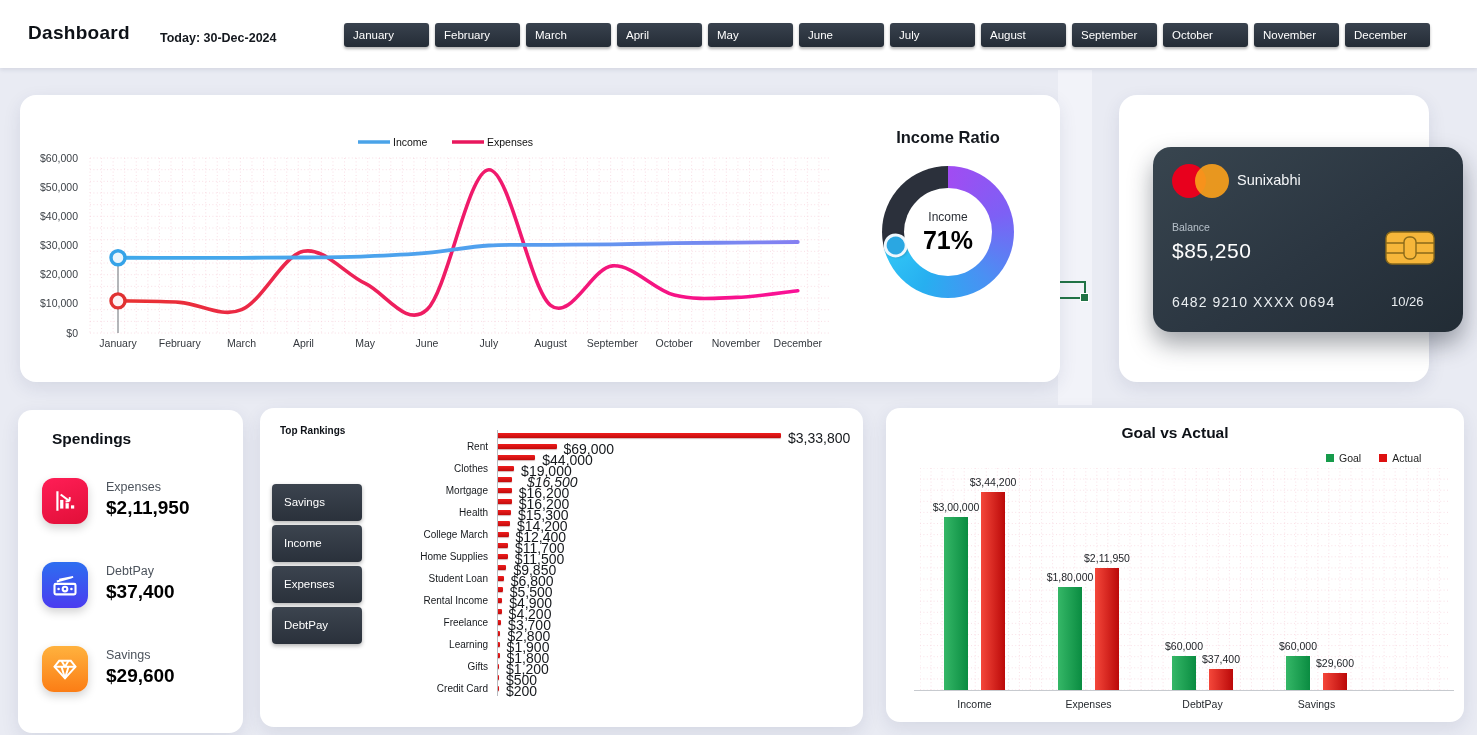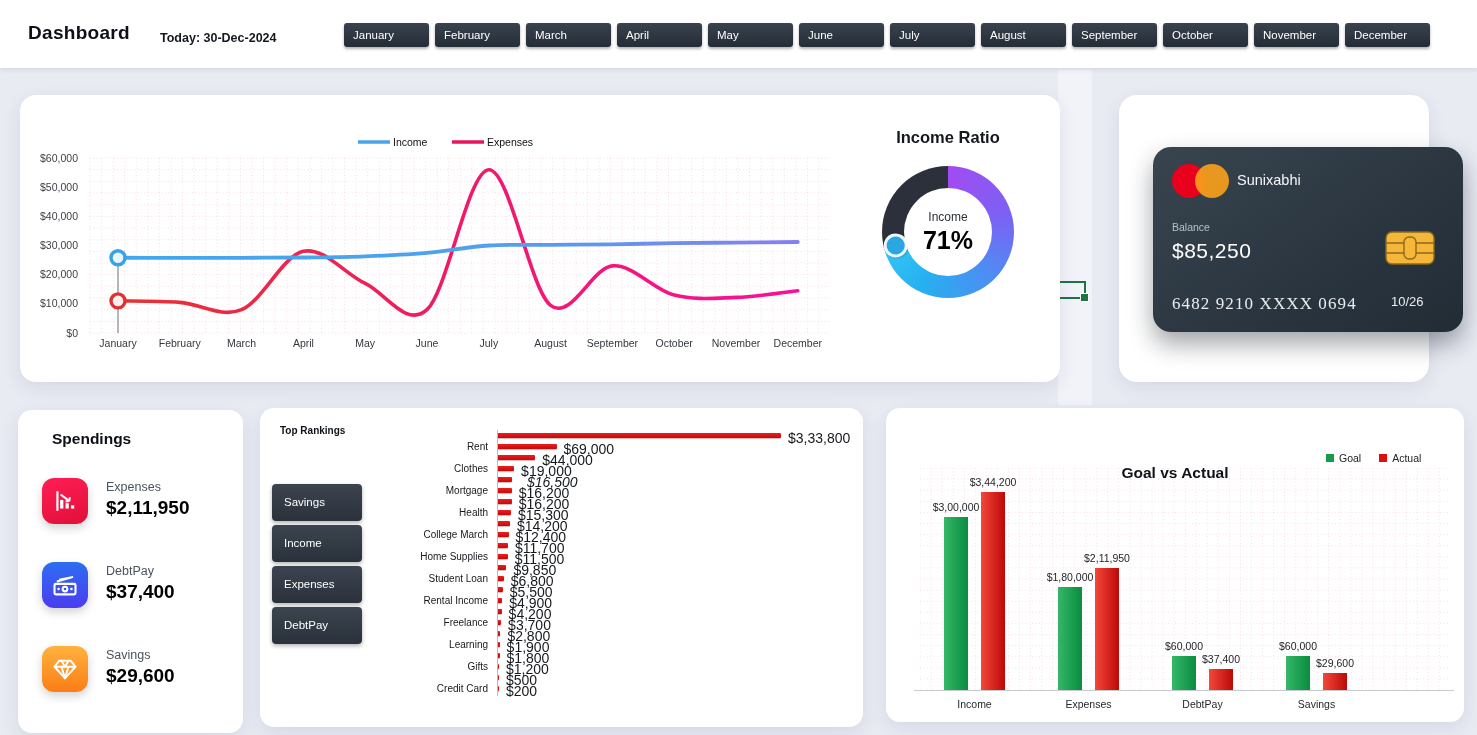--- a/index.html
+++ b/index.html
@@ -43,41 +43,41 @@
   
   .credit-card{position:absolute;left:34px;top:52px;width:310px;height:185px;border-radius:18px;
     background:linear-gradient(145deg,#38454f 0%,#2b3641 55%,#222c35 100%);box-shadow:0 12px 24px rgba(20,28,40,.40);color:#fff;}
   .mc-logo{position:absolute;left:19px;top:17px;width:62px;height:34px;}
   .mc-red{position:absolute;left:0;top:0;width:34px;height:34px;border-radius:50%;background:#e8001d;}
   .mc-orange{position:absolute;left:23px;top:0;width:34px;height:34px;border-radius:50%;background:#f79e1b;opacity:.92;}
   .cc-holder{position:absolute;left:84px;top:25px;font-size:14.5px;color:#f4f6f8;}
   .cc-balance-label{position:absolute;left:19px;top:74px;font-size:10.5px;color:#b7c1ca;}
   .cc-balance{position:absolute;left:19px;top:92px;font-size:21px;color:#fefefe;letter-spacing:.5px;}
   .cc-chip{position:absolute;left:232px;top:84px;width:50px;height:34px;}
-  .cc-number{position:absolute;left:19px;top:147px;font-size:17px;letter-spacing:1.1px;color:#e9edf0;font-family:Liberation Serif, serif;}
+  .cc-number{position:absolute;left:19px;top:147px;font-size:14px;letter-spacing:1.1px;color:#e9edf0;}
   .cc-expiry{position:absolute;left:238px;top:147px;font-size:13px;color:#e9edf0;}
 
   
   .sp-title{position:absolute;left:34px;top:20px;font-size:15.5px;font-weight:800;color:#0d1117;}
   .sp-item{position:absolute;left:24px;width:190px;height:48px;}
   .sp-icon{position:absolute;left:0;top:0;width:46px;height:46px;border-radius:12px;display:flex;align-items:center;justify-content:center;box-shadow:0 4px 10px rgba(0,0,0,.18);}
   .sp-label{position:absolute;left:64px;top:2px;font-size:12.5px;color:#4c535c;}
   .sp-value{position:absolute;left:64px;top:19px;font-size:19px;font-weight:800;color:#000;}
 
   
   .rk-title{position:absolute;left:20px;top:17px;font-size:10px;font-weight:800;color:#0d1117;}
   .rk-btn{position:absolute;left:12px;width:90px;height:37px;border-radius:4px;background:linear-gradient(180deg,#3c444f,#2a313b);
     color:#fff;font-size:11.5px;line-height:37px;padding-left:12px;cursor:pointer;box-shadow:0 2px 4px rgba(0,0,0,.30);}
   .rk-axis{position:absolute;left:237px;top:22px;width:1px;height:266px;background:#b9bcc1;}
   .rk-row-label{position:absolute;font-size:10px;color:#16191d;text-align:right;width:110px;}
   .rk-bar{position:absolute;height:5px;background:linear-gradient(180deg,#ef1d1d,#c20b0b);border-radius:0 1px 1px 0;box-shadow:0 1px 1px rgba(120,0,0,.3);}
   .rk-value{position:absolute;font-size:14px;color:#16191d;white-space:nowrap;}
 
   
-  .gl-title{position:absolute;left:0;top:16px;width:578px;text-align:center;font-size:15.5px;font-weight:800;color:#0d1117;margin-top:40px;}
+  .gl-title{position:absolute;left:0;top:16px;width:578px;text-align:center;font-size:15.5px;font-weight:800;color:#0d1117;}
   .gl-legend{position:absolute;left:440px;top:44px;display:flex;gap:18px;}
   .gl-legend-item{display:flex;align-items:center;gap:5px;font-size:10.5px;color:#222;}
   .gl-swatch{width:8px;height:8px;}
   .gl-grid{position:absolute;left:34px;top:60px;}
   .gl-baseline{position:absolute;left:28px;top:282px;width:540px;height:1px;background:#c7cacf;}
   .gl-bar{position:absolute;width:24px;}
   .gl-bar.goal{background:linear-gradient(90deg,#35b767,#0a8c41);}
   .gl-bar.actual{background:linear-gradient(90deg,#f4473a,#bb0909);}
   .gl-val{position:absolute;font-size:10.5px;color:#1c1f24;white-space:nowrap;transform:translateX(-50%);}
   .gl-cat{position:absolute;top:290px;font-size:10.5px;color:#25292e;transform:translateX(-50%);}

